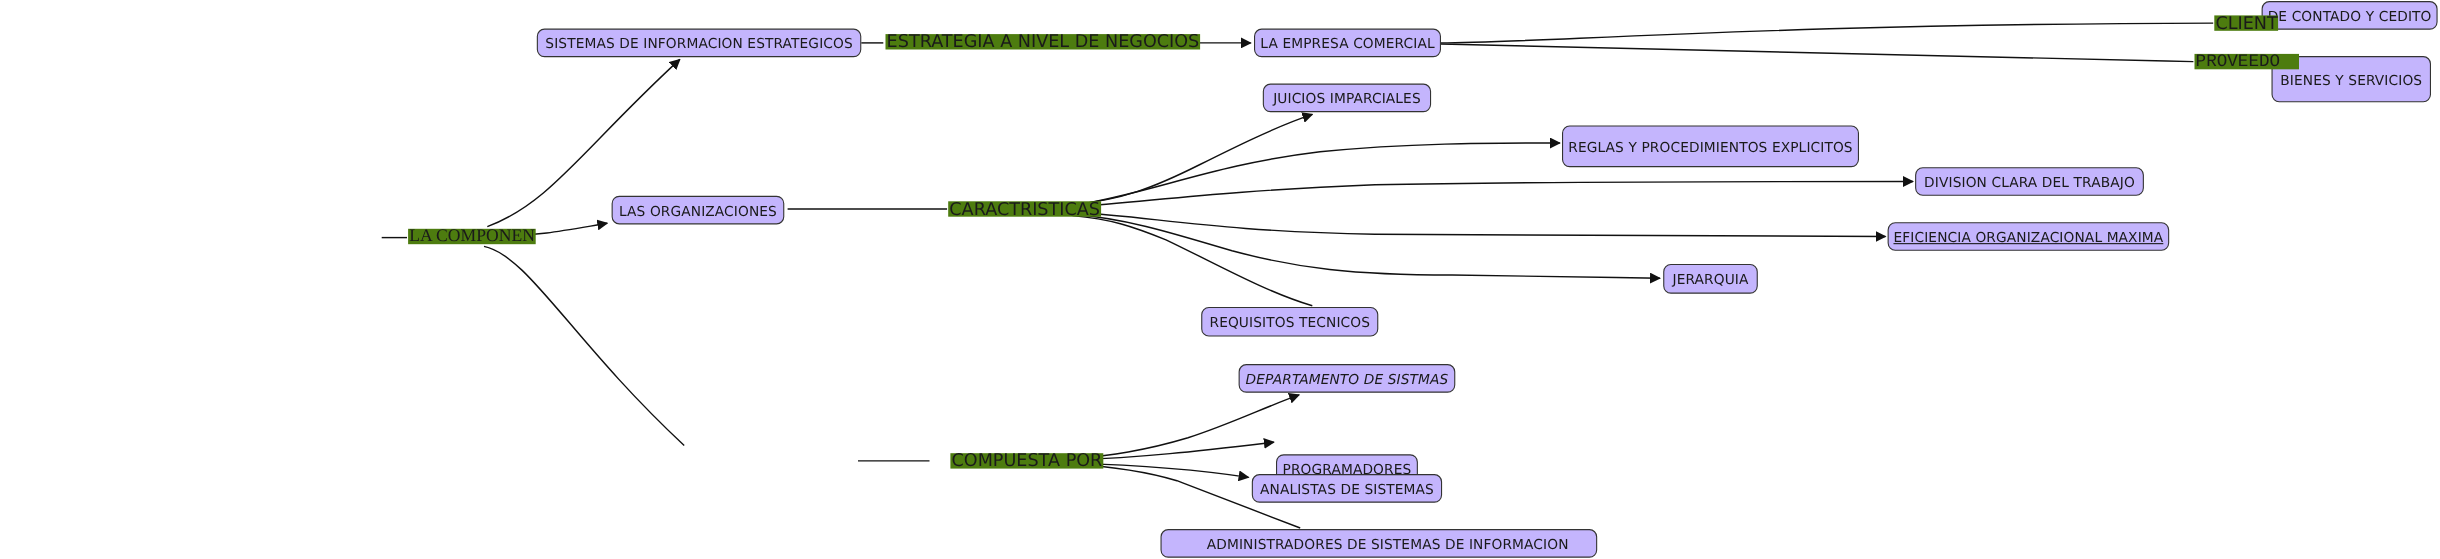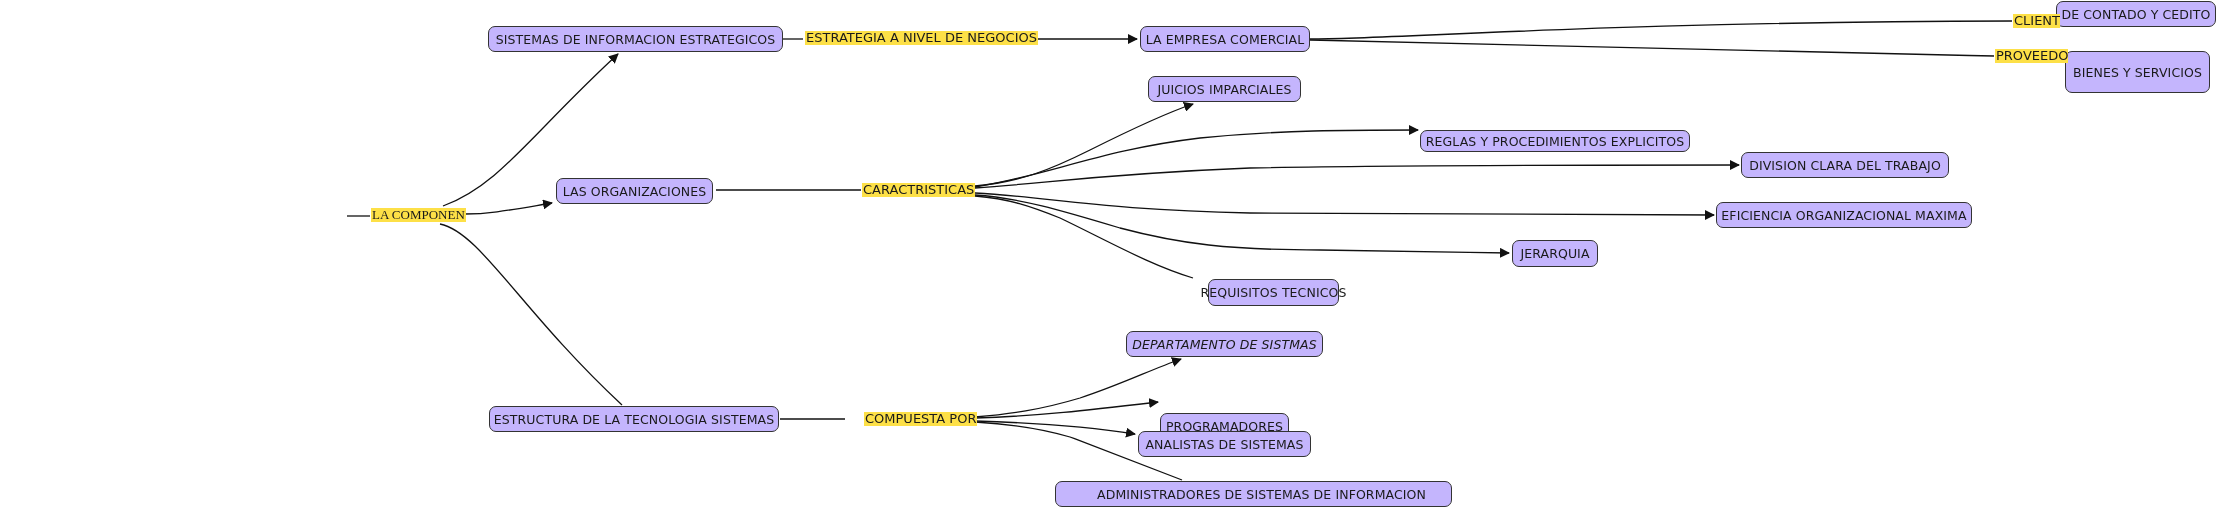--- a/index.html
+++ b/index.html
@@ -8,22 +8,22 @@
   #map { position: absolute; left: 0; top: 0; width: 2218px; height: 508px; }
   .node {
     position: absolute; box-sizing: border-box;
     background: #c4b5fd; border: 1.3px solid #333333; border-radius: 7px;
     font-size: 12.5px; color: #1a1a1a; white-space: nowrap;
     display: flex; align-items: center; justify-content: center;
     padding: 0 8px; letter-spacing: 0.1px;
   }
   .node.root { font-size: 13px; border-radius: 8px; }
   .link {
-    position: absolute; font-size: 13px; color: #1a1a1a; white-space: nowrap;
-    background: #fde047; line-height: 14px; padding: 0 1px;
+    position: absolute; font-size: 16px; color: #1a1a1a; white-space: nowrap;
+    background: #4d7c0f; line-height: 14px; padding: 0 1px;
   }
   svg { position: absolute; left: 0; top: 0; }
   svg path { fill: none; stroke: #111111; stroke-width: 1.3; }
 </style>
 </head>
 <body>
 
 <div id="map">
   <svg width="2218" height="508">
     <defs>
@@ -64,30 +64,29 @@
     <path d="M975,421 C1040,423 1090,427 1135,434" marker-end="url(#arr)"></path>
     <path d="M975,422 C1010,424 1040,428 1070,437 C1110,452 1150,468 1182,480"></path>
   </svg>
 
   <div class="node" style="left:488px;top:26px;width:295px;height:26px;">SISTEMAS DE INFORMACION ESTRATEGICOS</div>
   <div class="node" style="left:1140px;top:26px;width:170px;height:26px;">LA EMPRESA COMERCIAL</div>
   <div class="node" style="left:2056px;top:1px;width:160px;height:26px;">DE CONTADO Y CEDITO</div>
   <div class="node" style="left:2065px;top:51px;width:145px;height:42px;">BIENES Y SERVICIOS</div>
   <div class="node" style="left:556px;top:178px;width:157px;height:26px;">LAS ORGANIZACIONES</div>
   <div class="node" style="left:1148px;top:76px;width:153px;height:26px;">JUICIOS IMPARCIALES</div>
-  <div class="node" style="left:1420px;top:114px;width:270px;height:22px;margin-top:16px;">REGLAS Y PROCEDIMIENTOS EXPLICITOS</div>
+  <div class="node" style="left:1420px;top:114px;width:270px;height:38px;">REGLAS Y PROCEDIMIENTOS EXPLICITOS</div>
   <div class="node" style="left:1741px;top:152px;width:208px;height:26px;">DIVISION CLARA DEL TRABAJO</div>
-  <div class="node" style="left:1716px;top:202px;width:256px;height:26px;">EFICIENCIA ORGANIZACIONAL MAXIMA</div>
+  <div class="node" style="left:1716px;top:202px;width:256px;height:26px;text-decoration:underline;">EFICIENCIA ORGANIZACIONAL MAXIMA</div>
   <div class="node" style="left:1512px;top:240px;width:86px;height:27px;">JERARQUIA</div>
-  <div class="node" style="left:1208px;top:279px;width:131px;height:27px;">REQUISITOS TECNICOS</div>
-  <div class="node" style="left:489px;top:406px;width:290px;height:26px;">ESTRUCTURA DE LA TECNOLOGIA SISTEMAS</div>
+  <div class="node" style="left:1092px;top:279px;width:161px;height:27px;">REQUISITOS TECNICOS</div>
   <div class="node" style="left:1126px;top:331px;width:197px;height:26px;font-style:italic;">DEPARTAMENTO DE SISTMAS</div>
   <div class="node" style="left:1160px;top:381px;width:129px;height:26px;margin-top:32px;">PROGRAMADORES</div>
   <div class="node" style="left:1138px;top:431px;width:173px;height:26px;">ANALISTAS DE SISTEMAS</div>
   <div class="node" style="left:1055px;top:481px;width:397px;height:26px;padding-left:24px;">ADMINISTRADORES DE SISTEMAS DE INFORMACION</div>
 
   <span class="link" style="left:371px;top:208px;font-family:Liberation Serif, serif;">LA COMPONEN</span>
   <span class="link" style="left:805px;top:31px;">ESTRATEGIA A NIVEL DE NEGOCIOS</span>
   <span class="link" style="left:2013px;top:14px;padding-right:0;">CLIENT</span>
-  <span class="link" style="left:1995px;top:49px;padding-right:0;">PROVEEDO</span>
+  <span class="link" style="left:1995px;top:49px;padding-right:17px;font-family:Liberation Mono, monospace;">PROVEEDO</span>
   <span class="link" style="left:862px;top:183px;">CARACTRISTICAS</span>
   <span class="link" style="left:864px;top:412px;">COMPUESTA POR</span>
 </div>
 
 </body></html>

